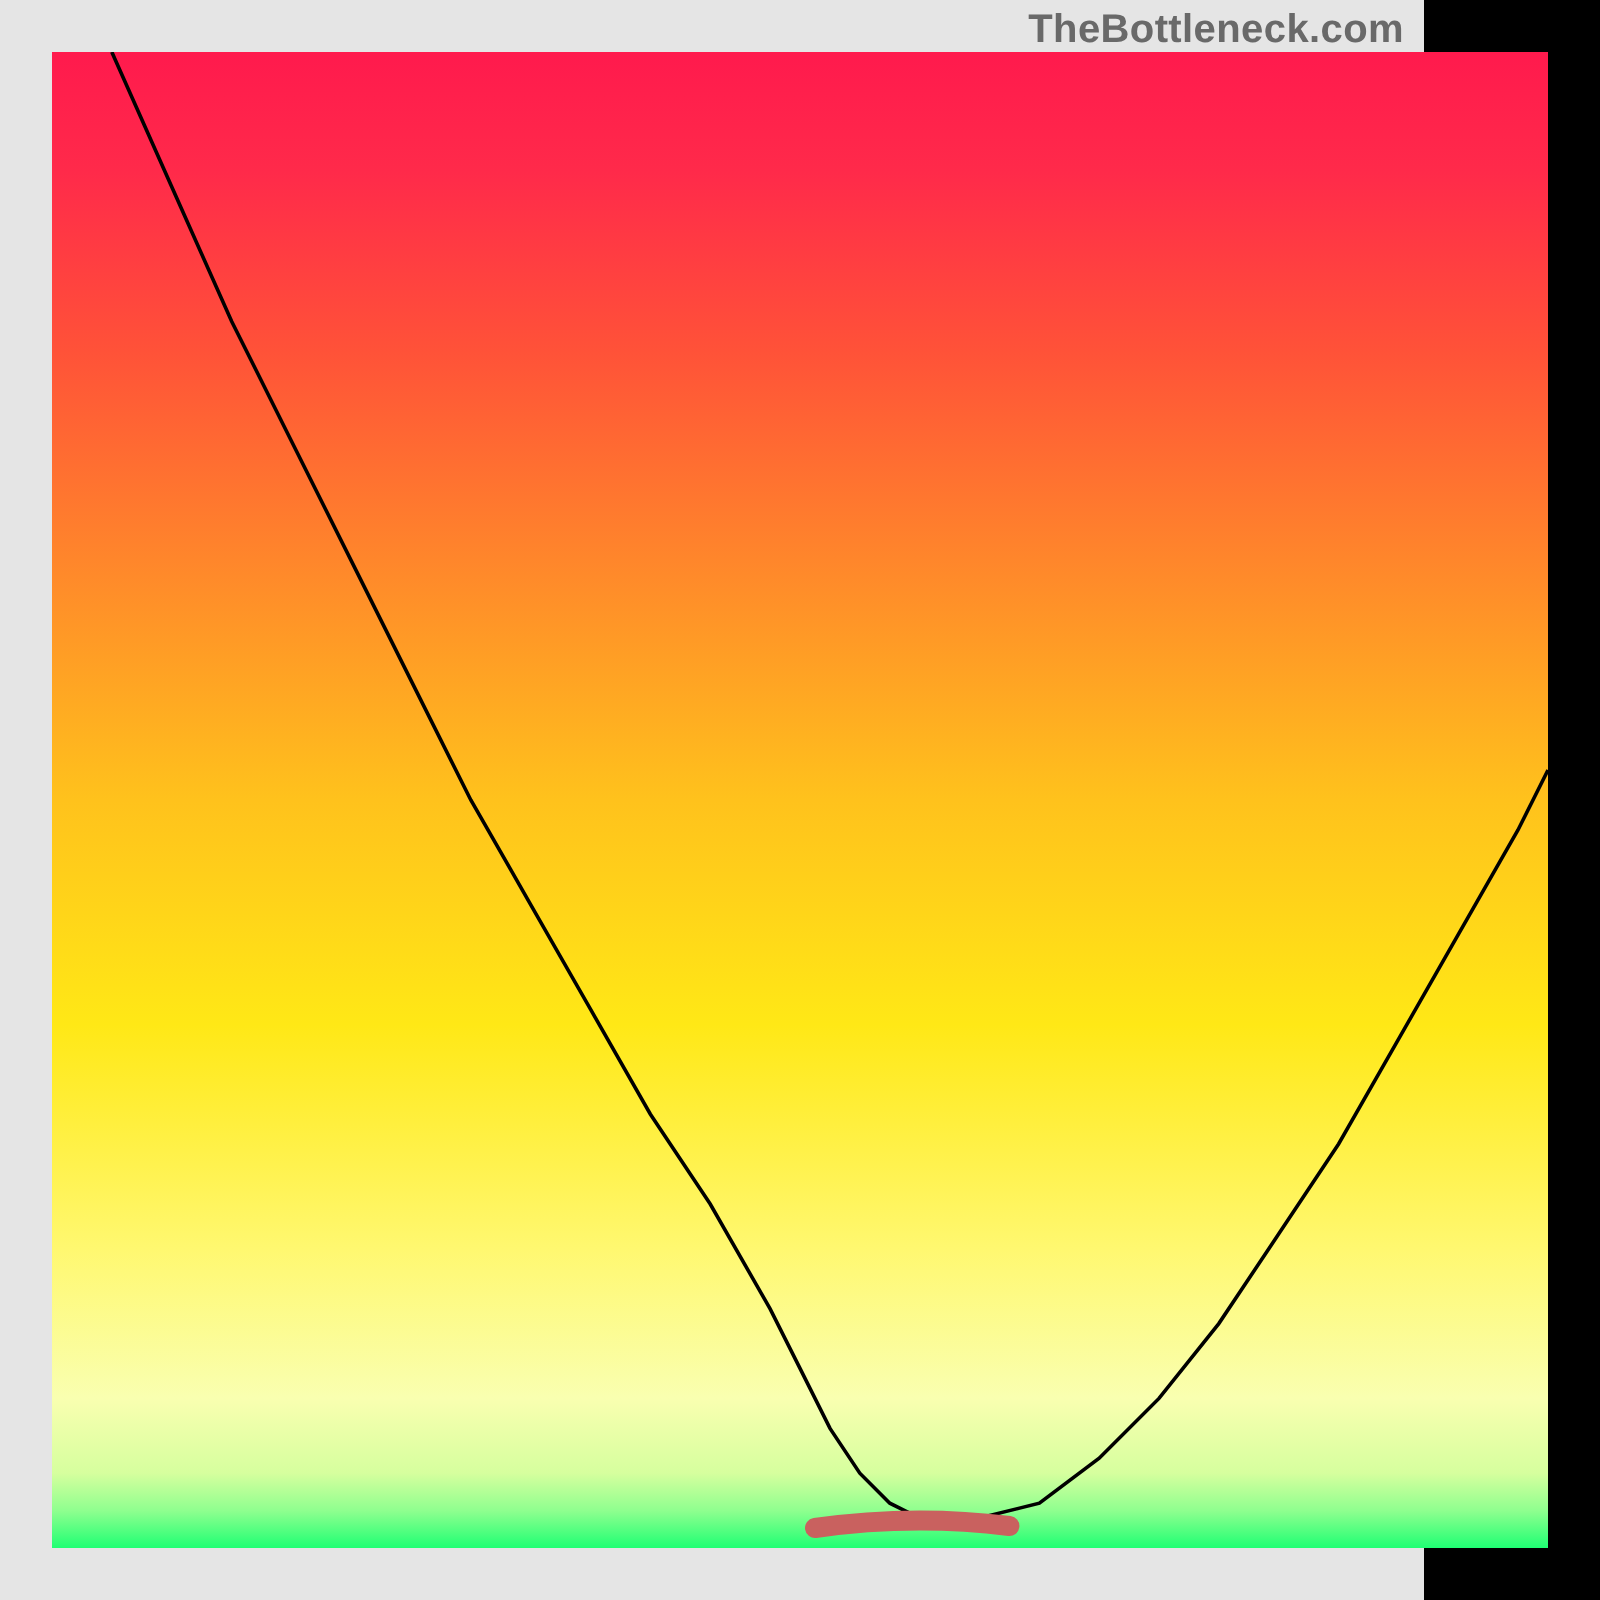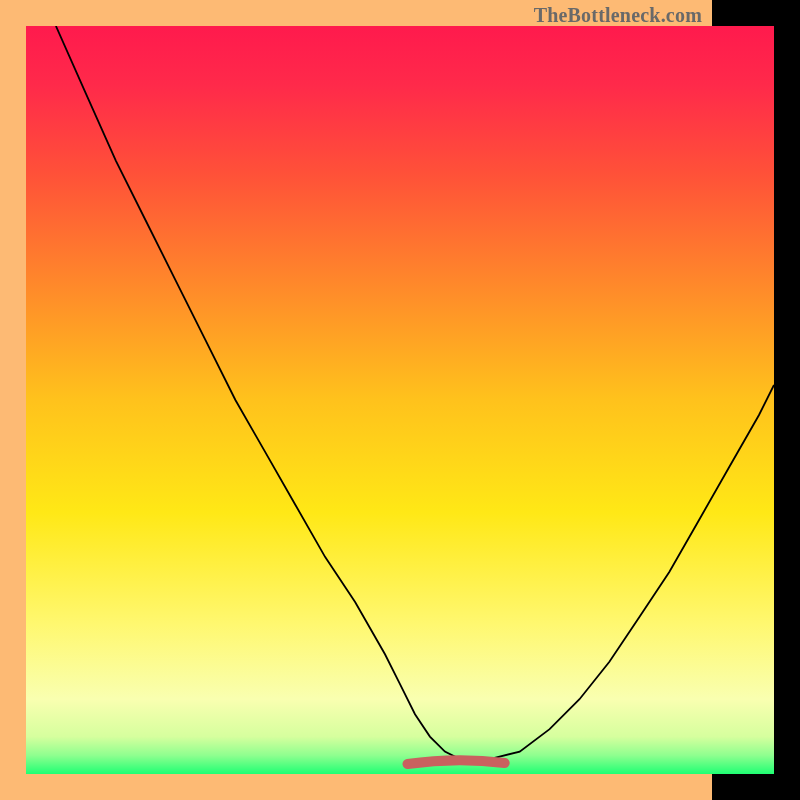--- a/index.html
+++ b/index.html
@@ -8,22 +8,21 @@
     width: 800px;
     height: 800px;
     background: #000;
     overflow: hidden;
     font-family: Arial, Helvetica, sans-serif;
   }
   .stage {
     position: relative;
     width: 712px;
     height: 800px;
-    background: #fdba74;
-    font-family: Liberation Serif, serif;
+    background: #e5e5e5;
   }
   .watermark {
     position: absolute;
     top: 4px;
     right: 10px;
     color: #696969;
     font-size: 20px;
     font-weight: 600;
     letter-spacing: 0.2px;
     z-index: 10;

